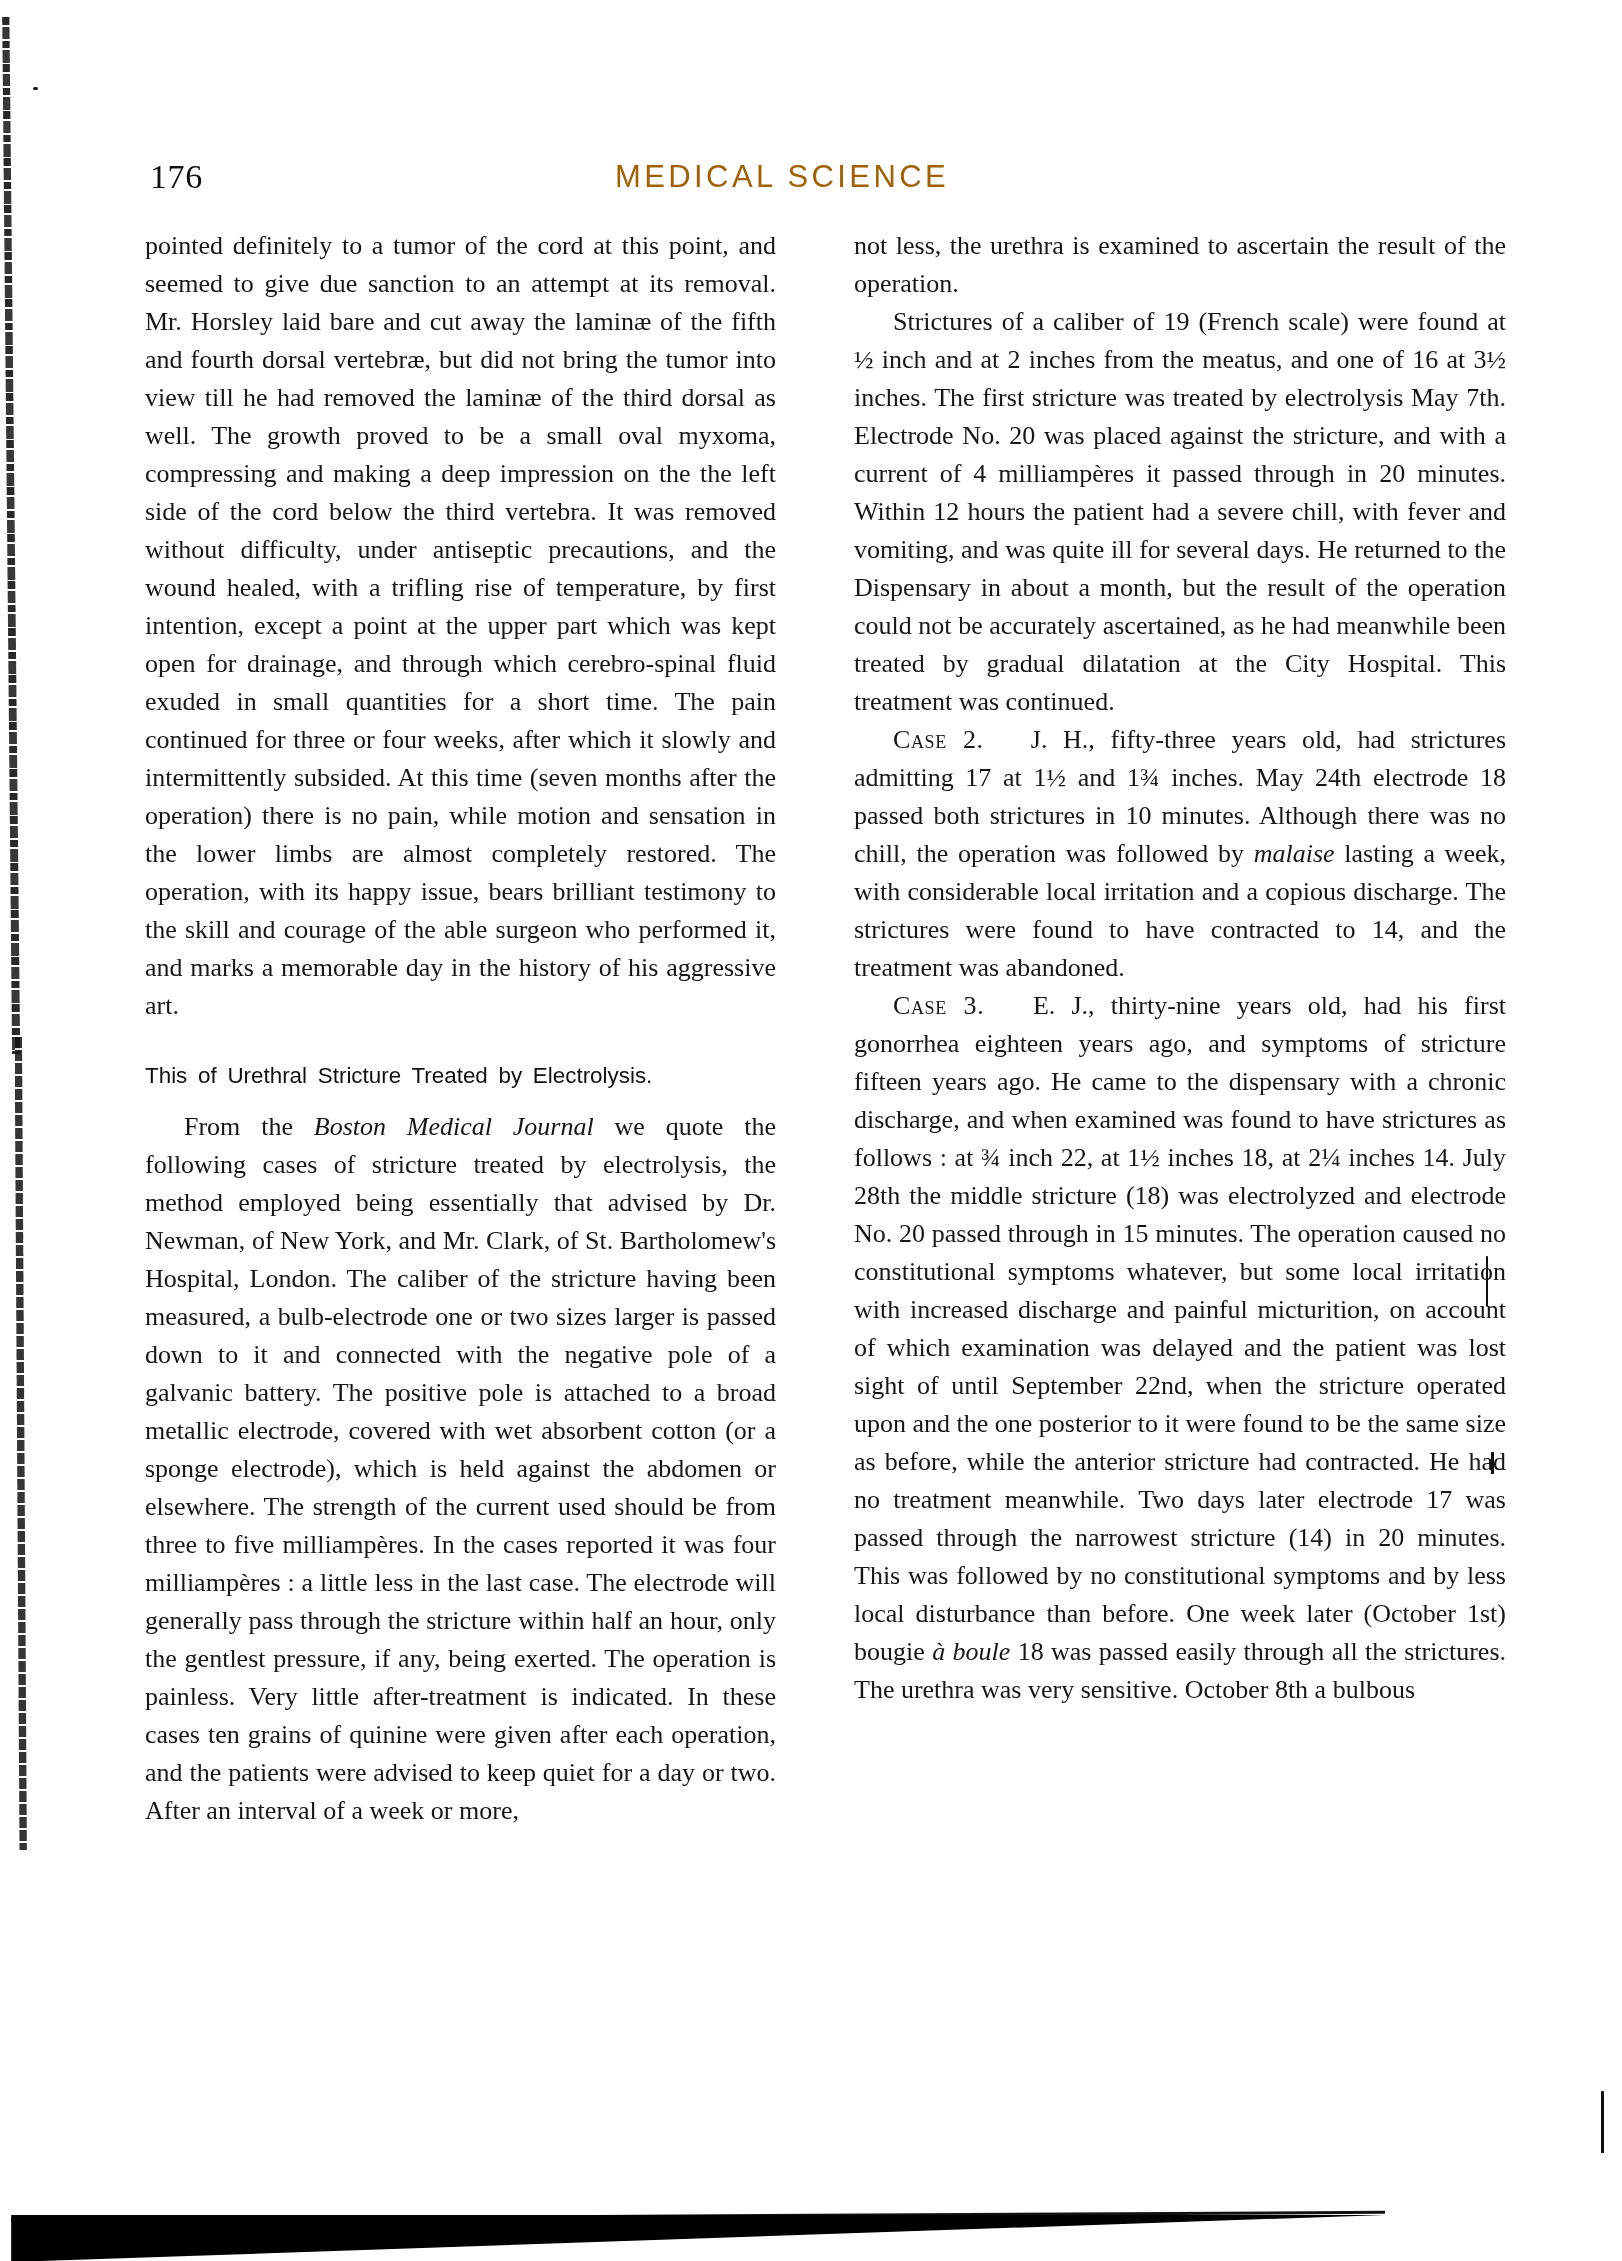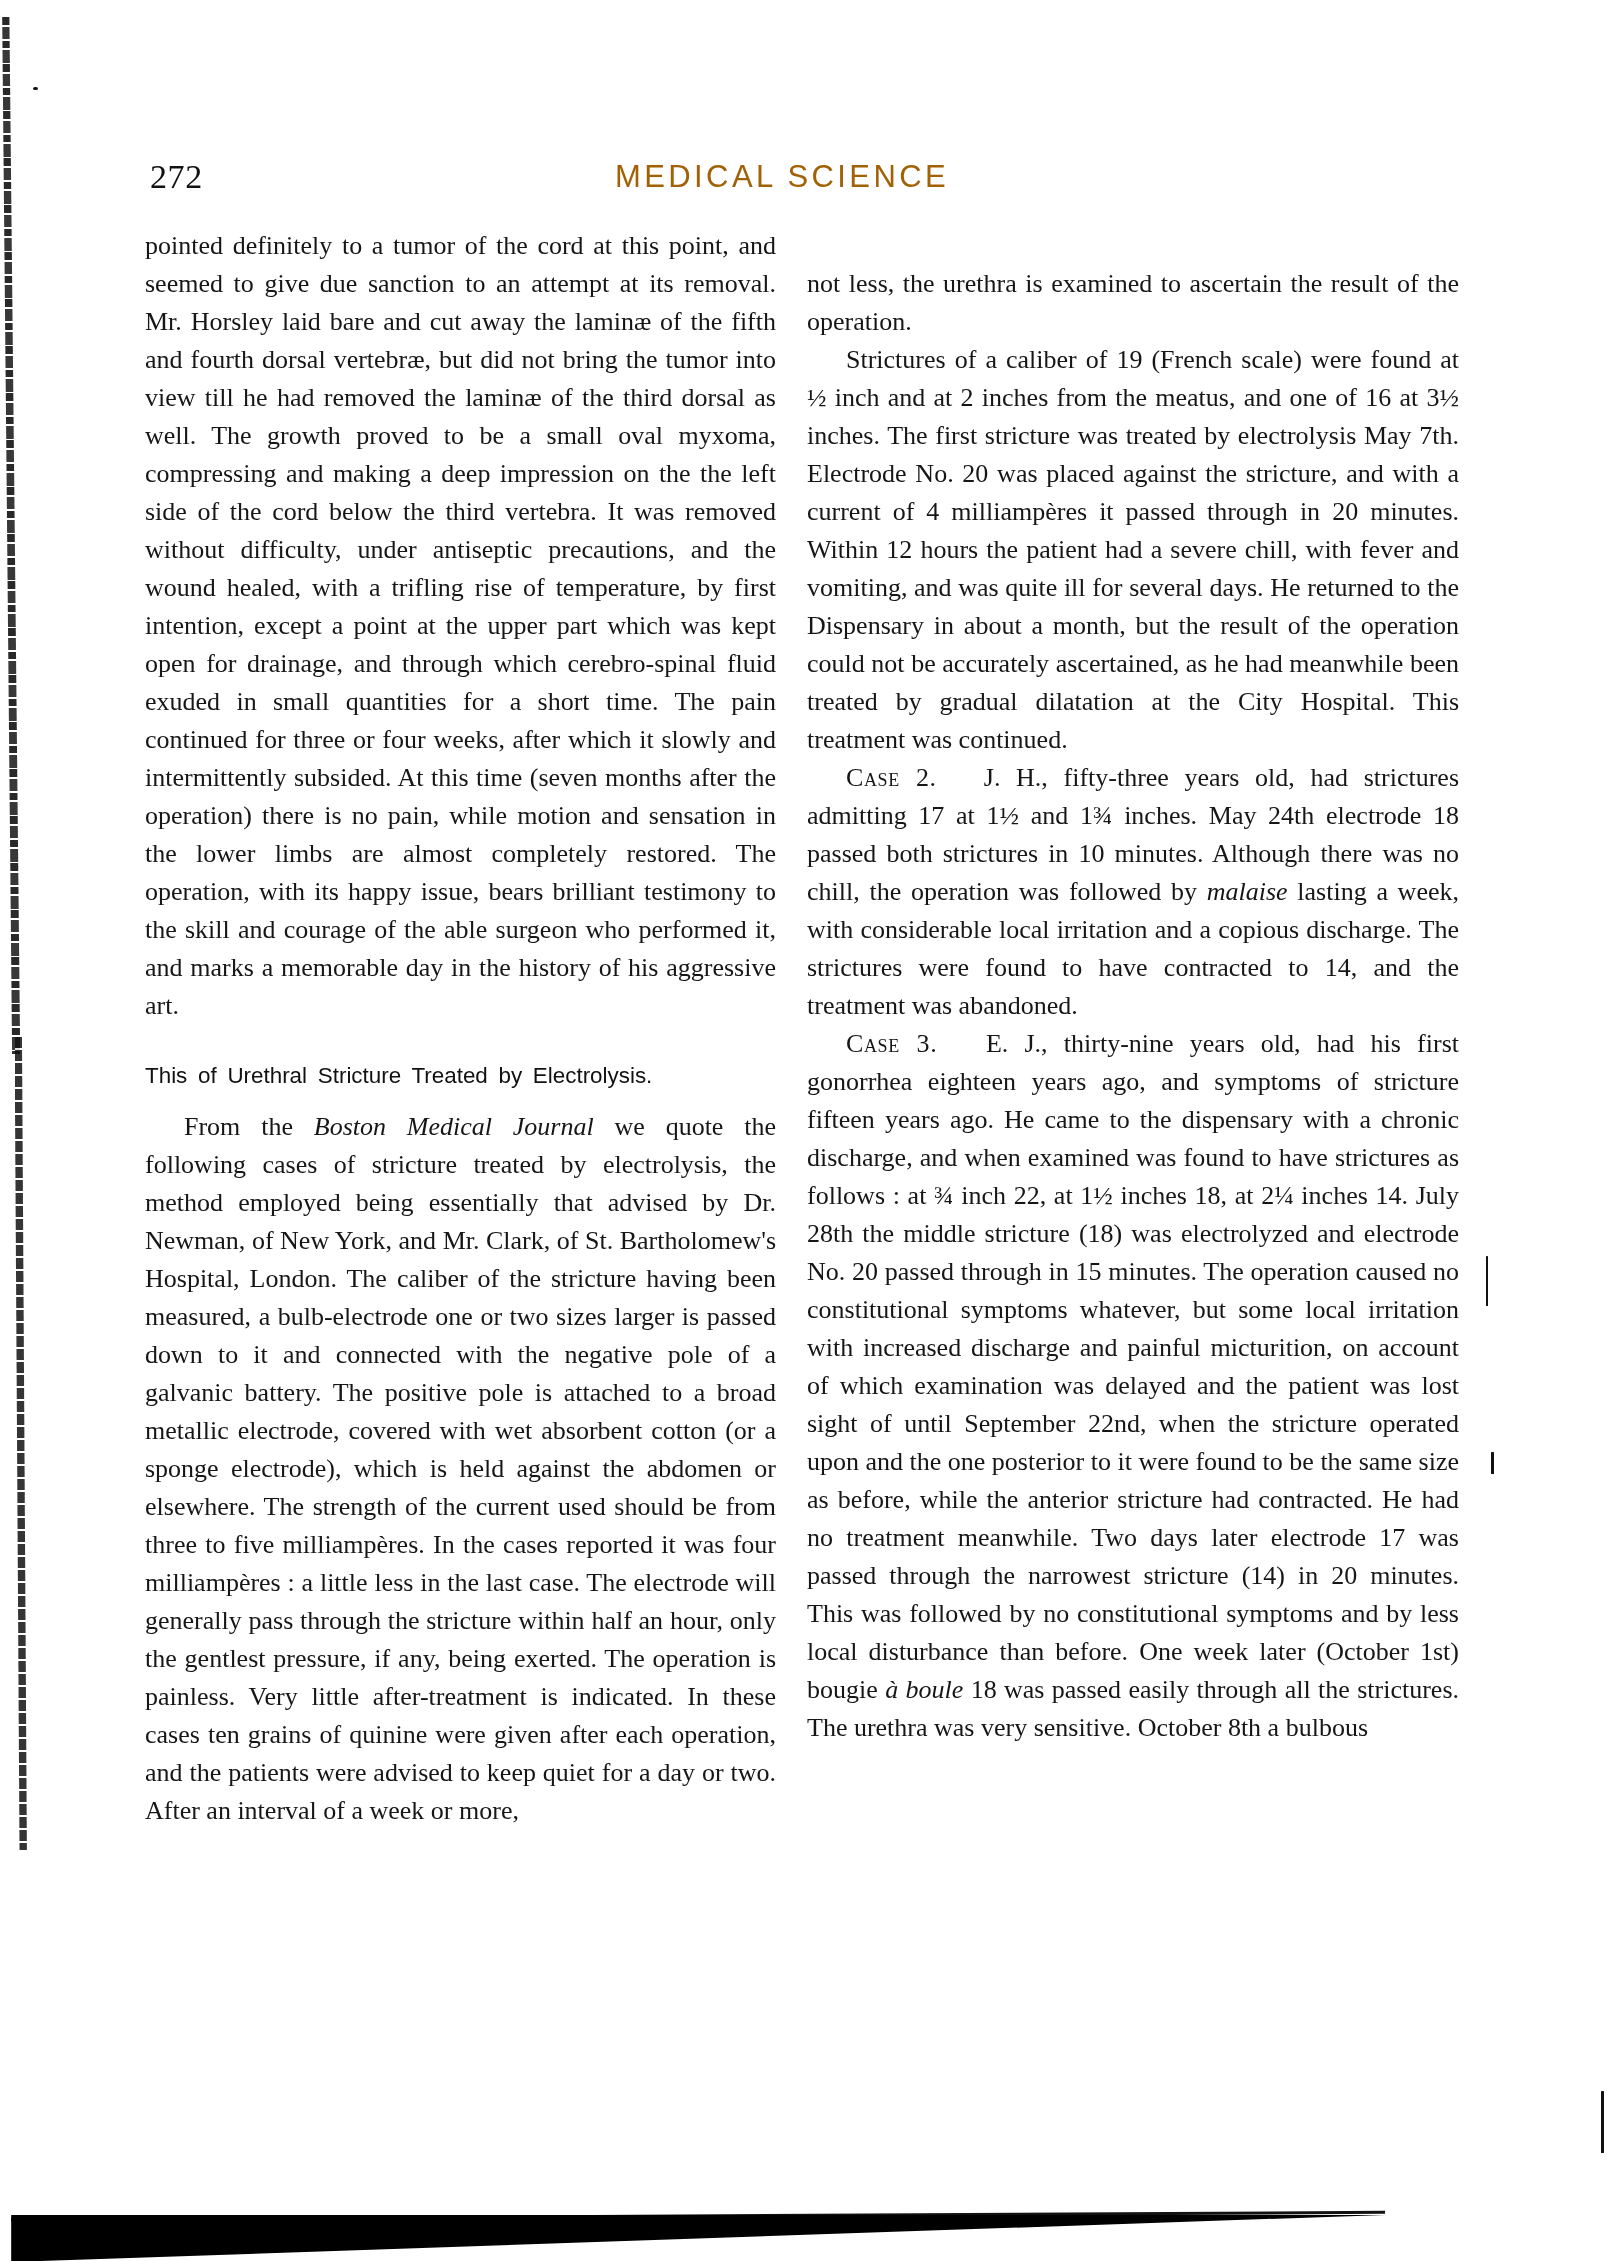--- a/index.html
+++ b/index.html
@@ -43,21 +43,21 @@
   }
 
   
   .column {
     position: absolute; top: 227px;
     font-family: "Liberation Serif", "DejaVu Serif", serif;
     font-size: 26px; line-height: 38px; color: #161616;
     text-align: justify; hyphens: none;
   }
   .col-left { left: 145px; width: 631px; }
-  .col-right { left: 807px; width: 652px; margin-top: 38px; }
+  .col-right { left: 854px; width: 652px; }
 
   .column p { margin: 0; text-indent: 0; }
   .column p.indent { text-indent: 39px; }
   .column p.last { text-align-last: left; }
 
   .section-heading {
     font-family: "Liberation Sans", "DejaVu Sans", sans-serif;
     font-size: 22.4px; line-height: 36px; color: #111;
     margin: 33px 0 13.5px 0; padding-left: 39px; text-indent: -39px;
     text-align: justify; text-align-last: left; word-spacing: 4.5px;
@@ -72,21 +72,21 @@
 
   <div class="scan-edge-left"></div>
   <div class="scan-edge-left-2"></div>
   <div class="scan-edge-bottom-line"></div>
   <div class="scan-edge-bottom"></div>
   <div class="speck" style="left:33px;top:87px;width:4.5px;height:3.4px;"></div>
   <div class="speck" style="left:1486px;top:1256px;width:2.2px;height:50px;border-radius:0.6px;"></div>
   <div class="speck" style="left:1491px;top:1452px;width:2.8px;height:22.4px;border-radius:0.6px;"></div>
   <div class="speck" style="left:1601px;top:2091px;width:2.8px;height:62px;border-radius:0.6px;"></div>
 
-  <div class="page-number">272</div>
+  <div class="page-number">176</div>
   <div class="running-head">MEDICAL SCIENCE</div>
 
   <div class="column col-left">
     <p class="last">pointed definitely to a tumor of the cord at this point, and seemed to give due sanction to an attempt at its removal. Mr. Horsley laid bare and cut away the laminæ of the fifth and fourth dorsal vertebræ, but did not bring the tumor into view till he had removed the laminæ of the third dorsal as well. The growth proved to be a small oval myxoma, compressing and making a deep impression on the the left side of the cord below the third vertebra. It was removed without difficulty, under antiseptic precautions, and the wound healed, with a trifling rise of temperature, by first intention, except a point at the upper part which was kept open for drainage, and through which cerebro-spinal fluid exuded in small quantities for a short time. The pain continued for three or four weeks, after which it slowly and intermittently subsided. At this time (seven months after the operation) there is no pain, while motion and sensation in the lower limbs are almost completely restored. The operation, with its happy issue, bears brilliant testimony to the skill and courage of the able surgeon who performed it, and marks a memorable day in the history of his aggressive art.</p>
 
     <div class="section-heading">This of Urethral Stricture Treated by Electrolysis.</div>
 
     <p class="indent last"><span>From the </span><em>Boston Medical Journal</em><span> we quote the following cases of stricture treated by electrolysis, the method employed being essentially that advised by Dr. Newman, of New York, and Mr. Clark, of St. Bartholomew's Hospital, London. The caliber of the stricture having been measured, a bulb-electrode one or two sizes larger is passed down to it and connected with the negative pole of a galvanic battery. The positive pole is attached to a broad metallic electrode, covered with wet absorbent cotton (or a sponge electrode), which is held against the abdomen or elsewhere. The strength of the current used should be from three to five milliampères. In the cases reported it was four milliampères : a little less in the last case. The electrode will generally pass through the stricture within half an hour, only the gentlest pressure, if any, being exerted. The operation is painless. Very little after-treatment is indicated. In these cases ten grains of quinine were given after each operation, and the patients were advised to keep quiet for a day or two. After an interval of a week or more,</span></p>
   </div>
 

